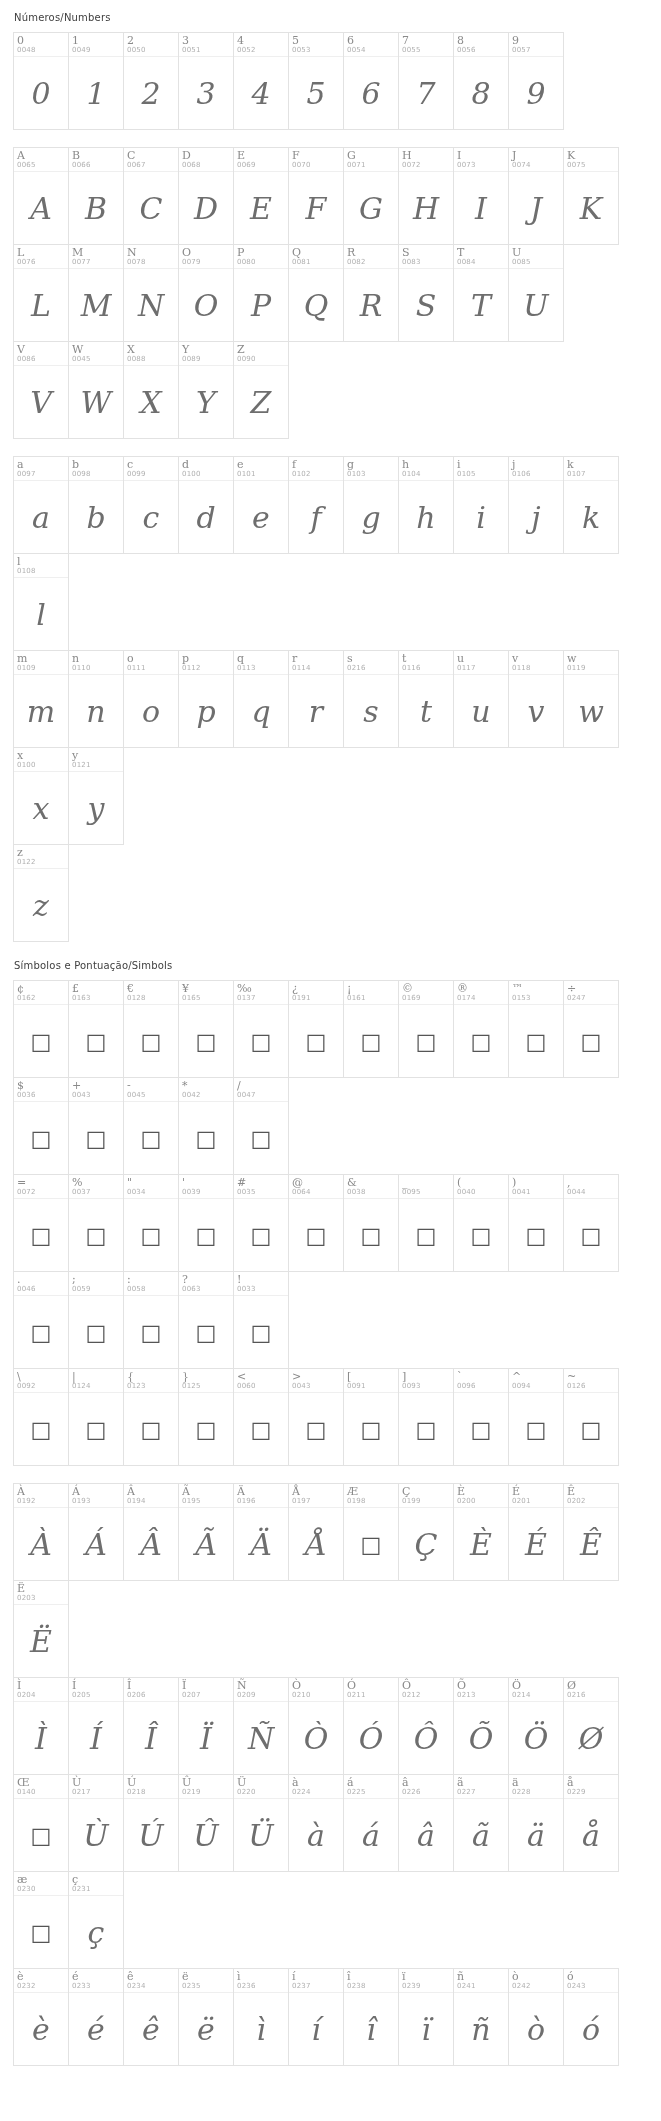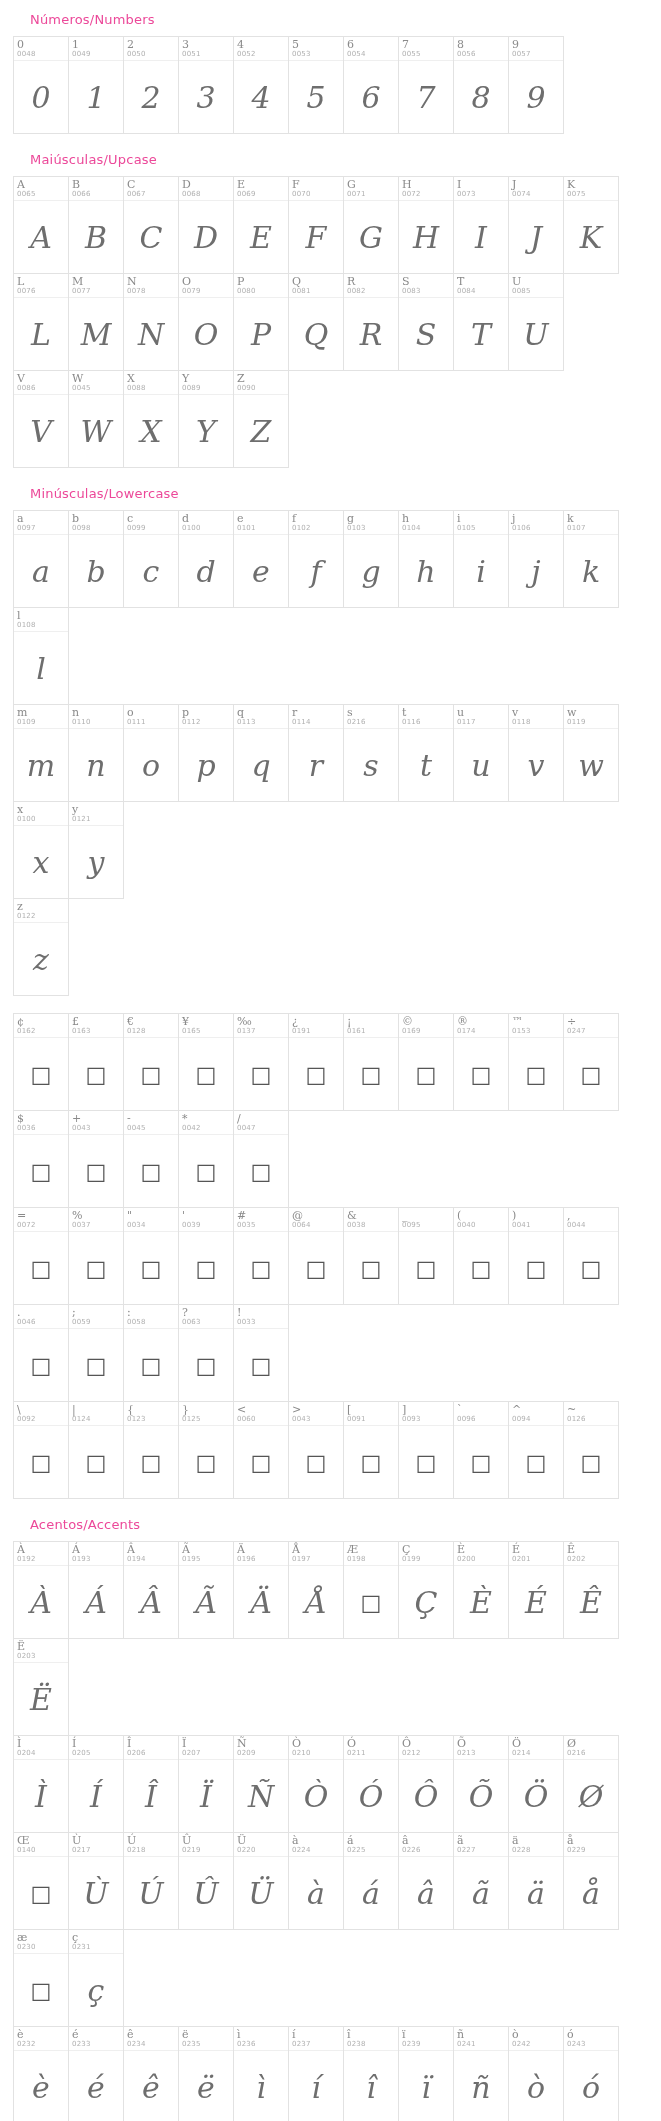--- a/index.html
+++ b/index.html
@@ -14,24 +14,24 @@
   }
   .page {
     width: 661px;
     box-sizing: border-box;
     padding: 0 0 20px 0;
   }
   .section {
     margin: 0 0 18px 0;
   }
   .section-title {
-    font-size: 13px;
-    color: #ec4899;
+    font-size: 10px;
+    color: #404040;
     font-weight: normal;
-    margin: 12px 0 10px 30px;
+    margin: 12px 0 10px 14px;
     letter-spacing: 0.2px;
   }
   .grid {
     display: flex;
     flex-wrap: wrap;
     margin-left: 14px;
     width: 616px;
   }
   .cell {
     width: 56px;
@@ -154,21 +154,20 @@
           <div class="cell">
             <div class="hdr">
               <span class="ch">9</span>
               <span class="code">0057</span>
             </div>
             <div class="glyph">9</div>
           </div>
         </div>
       </div>
       <div class="section">
-        <div class="section-title">Maiúsculas/Upcase</div>
         <div class="grid">
           <div class="cell">
             <div class="hdr">
               <span class="ch">A</span>
               <span class="code">0065</span>
             </div>
             <div class="glyph">A</div>
           </div>
           <div class="cell">
             <div class="hdr">
@@ -345,21 +344,20 @@
           <div class="cell">
             <div class="hdr">
               <span class="ch">Z</span>
               <span class="code">0090</span>
             </div>
             <div class="glyph">Z</div>
           </div>
         </div>
       </div>
       <div class="section">
-        <div class="section-title">Minúsculas/Lowercase</div>
         <div class="grid">
           <div class="cell">
             <div class="hdr">
               <span class="ch">a</span>
               <span class="code">0097</span>
             </div>
             <div class="glyph">a</div>
           </div>
           <div class="cell">
             <div class="hdr">
@@ -536,20 +534,21 @@
           <div class="cell">
             <div class="hdr">
               <span class="ch">z</span>
               <span class="code">0122</span>
             </div>
             <div class="glyph">z</div>
           </div>
         </div>
       </div>
       <div class="section">
+        <div class="section-title">Símbolos e Pontuação/Simbols</div>
         <div class="grid">
           <div class="cell">
             <div class="hdr">
               <span class="ch">¢</span>
               <span class="code">0162</span>
             </div>
             <div class="glyph tofu">□</div>
           </div>
           <div class="cell">
             <div class="hdr">
@@ -845,21 +844,20 @@
           <div class="cell">
             <div class="hdr">
               <span class="ch">~</span>
               <span class="code">0126</span>
             </div>
             <div class="glyph tofu">□</div>
           </div>
         </div>
       </div>
       <div class="section">
-        <div class="section-title">Acentos/Accents</div>
         <div class="grid">
           <div class="cell">
             <div class="hdr">
               <span class="ch">À</span>
               <span class="code">0192</span>
             </div>
             <div class="glyph">À</div>
           </div>
           <div class="cell">
             <div class="hdr">

